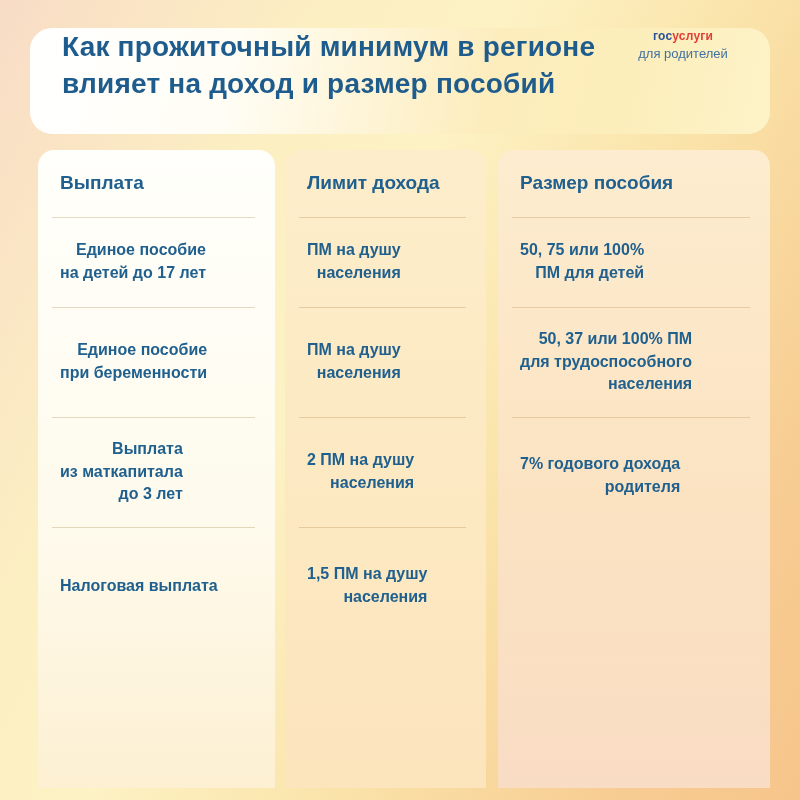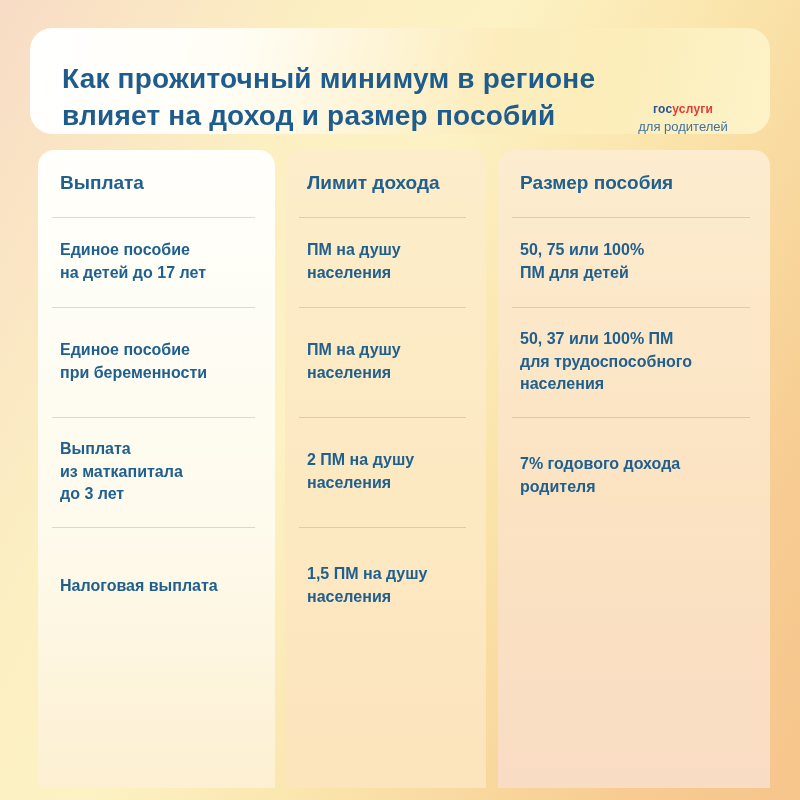--- a/index.html
+++ b/index.html
@@ -22,21 +22,21 @@
     overflow: hidden;
   }
 
   
   .title-card {
     position: absolute;
     left: 30px; top: 28px; width: 740px; height: 106px;
     border-radius: 22px;
     background: linear-gradient(102deg,
       #ffffff 0%, #fffdf4 28%, #fdedbd 62%, #fceebb 80%, #fdf3c8 100%);
-    display: flex; align-items: flex-end;
+    display: flex; align-items: flex-start;
     box-sizing: border-box;
     padding: 0 28px 0 32px;
   }
   .page-title {
     margin: 0;
     flex: 1;
     font-size: 28px;
     font-weight: bold;
     line-height: 1.33;
     color: #1f5c8e;
@@ -61,20 +61,21 @@
     font-size: 13px;
     color: #41719f;
     margin-top: 3px;
   }
 
   
   .table {
     position: absolute;
     left: 38px; top: 150px; width: 732px; bottom: 12px;
     display: flex;
+    text-align: right;
   }
   .col {
     border-radius: 16px 16px 0 0;
     display: flex;
     flex-direction: column;
     box-sizing: border-box;
   }
   .col-1 {
     width: 237px;
     background: linear-gradient(180deg, #fffffb 0%, #fefaec 60%, #fdf0d2 100%);

